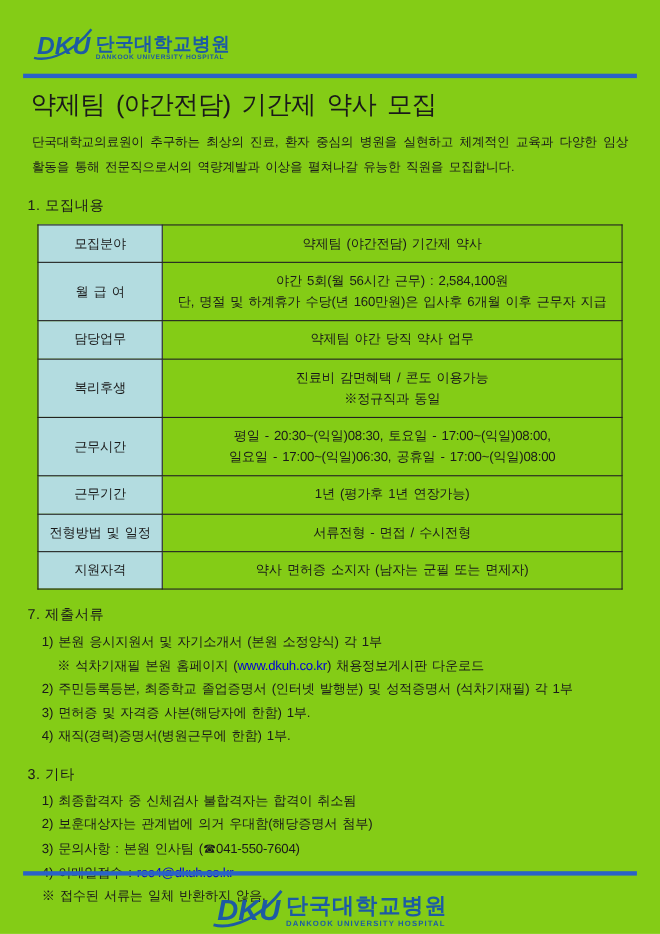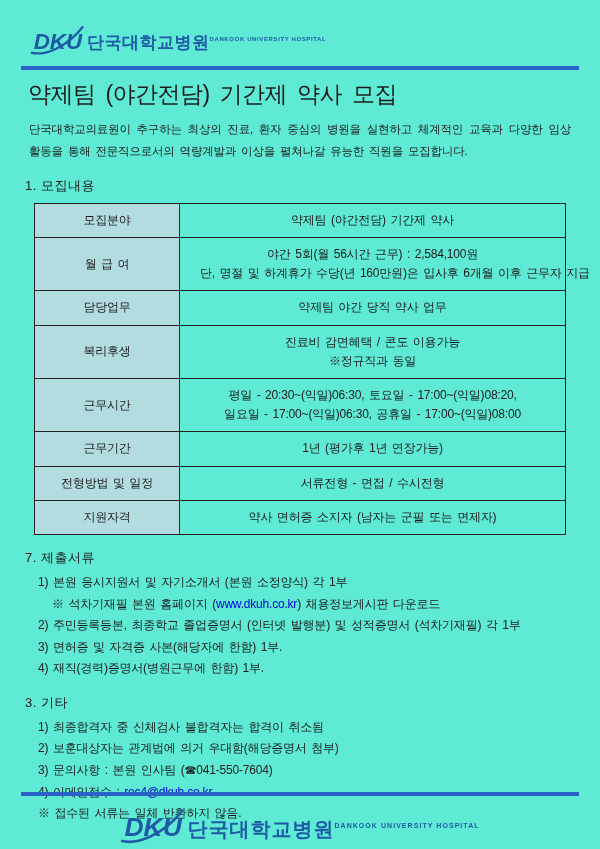--- a/index.html
+++ b/index.html
@@ -7,26 +7,26 @@
     --rule:#2a62c8;
     --thbg:#b3dce0;
     --link:#0000d8;
     --text:#1a1a1a;
   }
   html,body{margin:0;padding:0;}
   body{
     width:600px;height:849px;background:#ffffff;
     font-family:"Liberation Sans",sans-serif;color:var(--text);
   }
-  .page{position:relative;width:600px;height:849px;overflow:hidden;background:#5eead4;}
+  .page{position:relative;width:600px;height:849px;overflow:hidden;background:#84cc16;}
 
   
   .logo{display:flex;align-items:center;gap:3px;}
   .logo-mark{flex:0 0 auto;}
-  .logo-names{display:flex;flex-direction:row;line-height:1;}
+  .logo-names{display:flex;flex-direction:column;line-height:1;}
   .logo-kr{font-weight:bold;color:var(--brand);font-size:17px;letter-spacing:0.5px;white-space:nowrap;}
   .logo-en{font-weight:bold;color:var(--brand);font-size:6px;letter-spacing:0.62px;margin-top:2px;white-space:nowrap;}
   .footer .logo-kr{font-size:20px;letter-spacing:1px;}
   .footer .logo-en{font-size:7px;letter-spacing:1.05px;margin-top:3px;}
 
   .header{padding:24px 30px 0;}
   .rule{height:4px;background:var(--rule);margin:5px 21px 0;}
 
   
   .title{margin:9px 28px 0;font-size:23px;font-weight:normal;letter-spacing:-0.5px;word-spacing:4px;white-space:nowrap;}
@@ -36,21 +36,21 @@
   .section-heading{margin:14px 0 0 25px;font-size:13px;letter-spacing:0.5px;}
   .list{margin:5px 0 0 38px;font-size:12px;line-height:1.8;letter-spacing:-0.2px;word-spacing:1.5px;}
   .list .line{white-space:nowrap;}
   .list .sub{margin-left:14px;}
   a.doc-link{color:var(--link);cursor:pointer;}
 
   
   .recruit-table{margin:8px 34px 0;border-collapse:collapse;width:532px;table-layout:fixed;}
   .recruit-table th,.recruit-table td{
     border:1.6px solid #222;font-size:12px;text-align:center;vertical-align:middle;
-    padding:7px 20px;line-height:1.6;letter-spacing:-0.2px;word-spacing:1.5px;
+    padding:7px 4px;line-height:1.6;letter-spacing:-0.2px;word-spacing:1.5px;
   }
   .recruit-table th{width:104px;background:var(--thbg);font-weight:normal;}
   .recruit-table td .value-line{white-space:nowrap;}
 
   
   .footer{position:absolute;left:0;right:0;top:787px;}
   .footer .logo{justify-content:center;margin-top:11px;}
 </style>
 </head>
 <body>
@@ -101,21 +101,21 @@
       <tr>
         <th>복리후생</th>
         <td>
           <div class="value-line">진료비 감면혜택 / 콘도 이용가능</div>
           <div class="value-line">※정규직과 동일</div>
         </td>
       </tr>
       <tr>
         <th>근무시간</th>
         <td>
-          <div class="value-line">평일 - 20:30~(익일)06:30, 토요일 - 17:00~(익일)08:20,</div>
+          <div class="value-line">평일 - 20:30~(익일)08:30, 토요일 - 17:00~(익일)08:00,</div>
           <div class="value-line">일요일 - 17:00~(익일)06:30, 공휴일 - 17:00~(익일)08:00</div>
         </td>
       </tr>
       <tr>
         <th>근무기간</th>
         <td>
           <div class="value-line">1년 (평가후 1년 연장가능)</div>
         </td>
       </tr>
       <tr>

